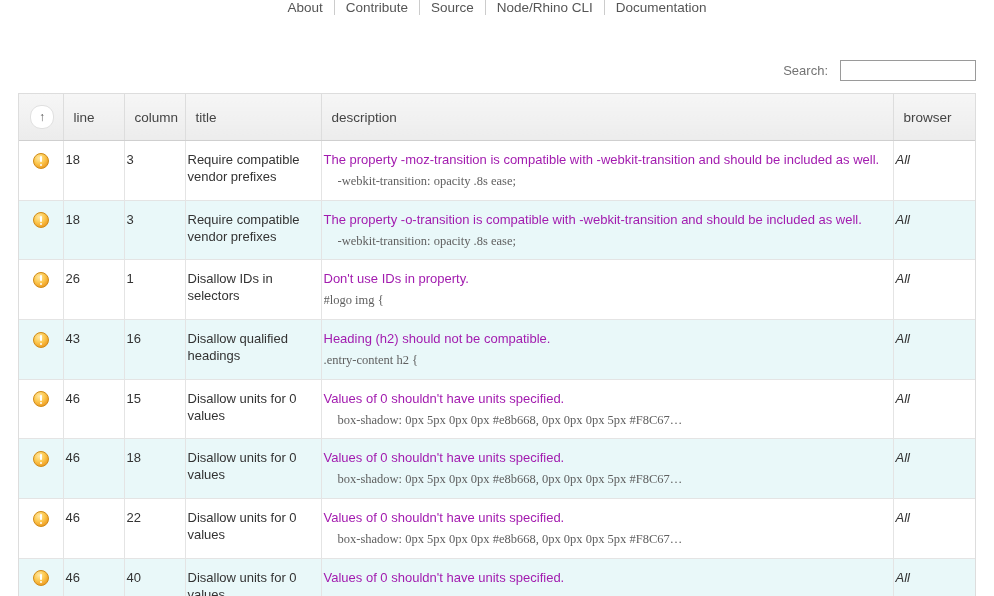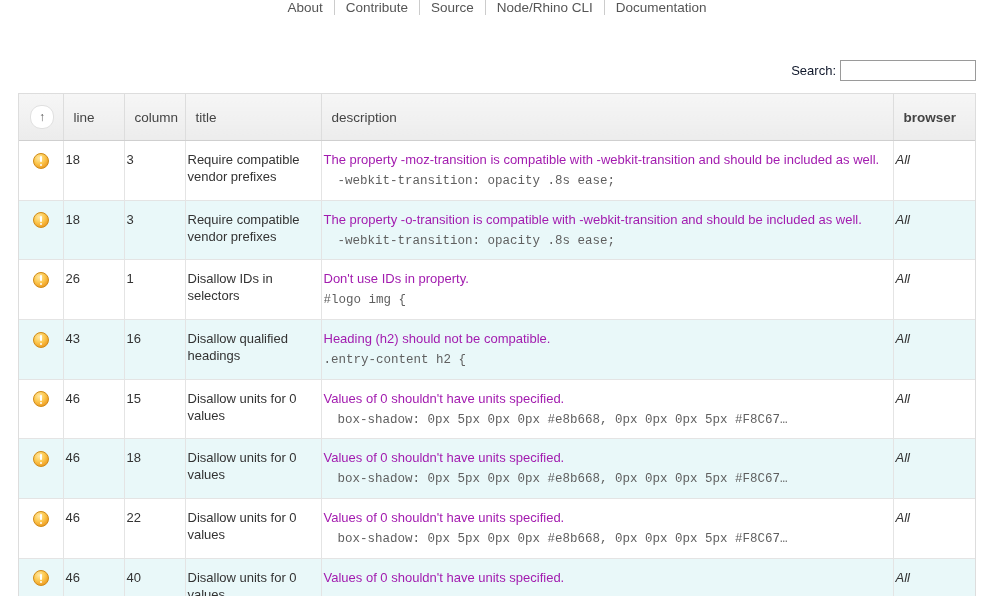--- a/index.html
+++ b/index.html
@@ -46,22 +46,22 @@
     width: 100%;
     box-sizing: border-box;
     padding: 0 18px 0 0;
     display: flex;
     justify-content: flex-end;
     align-items: center;
     height: 28px;
   }
   .search-label {
     font-size: 13px;
-    color: #0f172a;
-    margin-right: 4px;
+    color: #737373;
+    margin-right: 12px;
   }
   .search-input {
     width: 128px;
     height: 17px;
     border: 1px solid #9a9a9a;
     background: #ffffff;
     font-family: "Liberation Sans", sans-serif;
     font-size: 12px;
     padding: 1px 3px;
     box-sizing: content-box;
@@ -90,21 +90,21 @@
     border-bottom: 1px solid #cfcfcf;
     text-align: left;
     font-weight: normal;
     color: #444444;
     padding: 11px 10px;
     vertical-align: middle;
     font-size: 13.5px;
     height: 16px;
     box-sizing: content-box;
   }
-  table.results th:last-child { border-right: none; font-weight: bold; }
+  table.results th:last-child { border-right: none; }
 
   table.results td {
     border-right: 1px solid #e4e4e4;
     border-bottom: 1px solid #e4e4e4;
     vertical-align: top;
     padding: 10px 2px;
     color: #333333;
     font-size: 13px;
     line-height: 1.32;
   }
@@ -173,21 +173,21 @@
     top: 10px;
     width: 2px;
     height: 2px;
     margin-left: -1px;
     background: #ffffff;
     border-radius: 50%;
   }
 
   .desc-text { color: #a21caf; }
   .code-line {
-    font-family: Liberation Mono, monospace;
+    font-family: Liberation Serif, serif;
     font-size: 12.5px;
     color: #5f5f5f;
     margin-top: 5px;
     white-space: pre;
     overflow: hidden;
     text-overflow: clip;
   }
   .code-indent { padding-left: 14px; }
 </style>
 </head>

